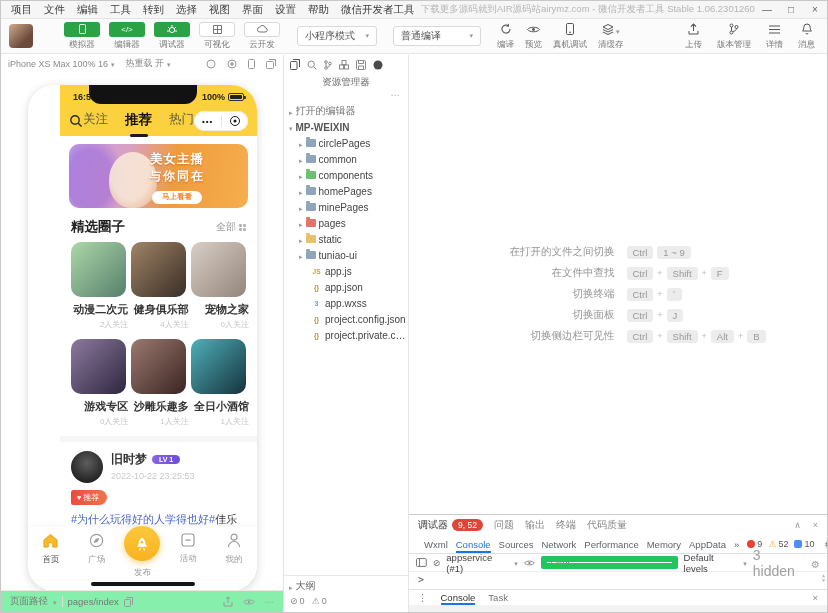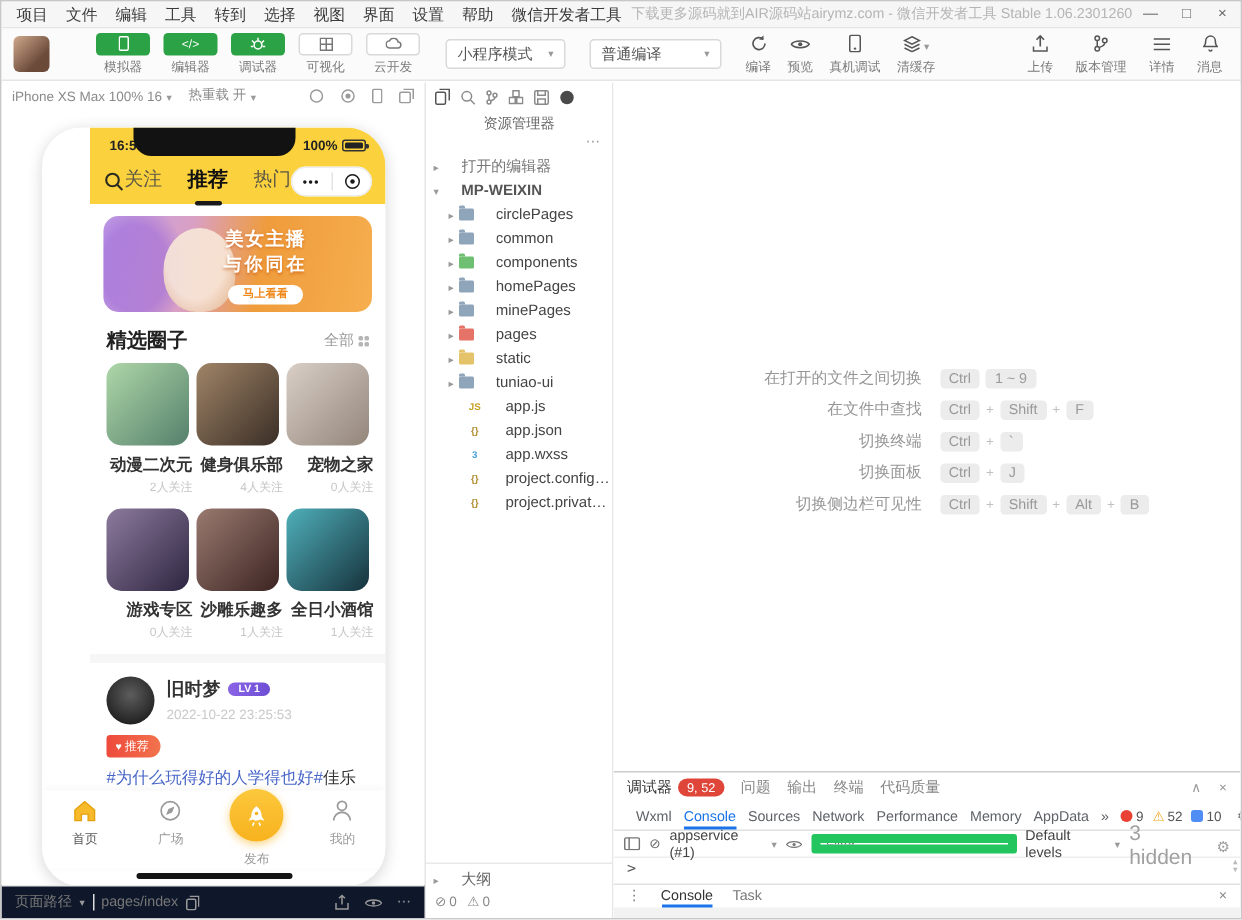--- a/index.html
+++ b/index.html
@@ -33,21 +33,21 @@
   .g-dots-h::before { content:'⋯'; }
   .g-dots-v::before { content:'⋮'; }
 
   
   .main { position:absolute; top:54px; left:0; right:0; bottom:0; display:flex; background:#fff; }
 
   
   .sim-pane { width:283px; border-right:1px solid #e5e5e5; position:relative; flex:none; }
   .sim-header { height:17px; display:flex; align-items:center; font-size:9px; color:#8a8a8a; padding:0 7px; gap:3px; }
   .sim-icons { margin-left:auto; display:flex; gap:11px; color:#9a9a9a; align-items:center; }
-  .sim-footer { position:absolute; left:0; right:0; bottom:0; height:22px; background:#0f172a; border-top:1px solid #e9e9e9; display:flex; align-items:center; padding:4px 9px; font-size:9.5px; color:#777; gap:5px; }
+  .sim-footer { position:absolute; left:0; right:0; bottom:0; height:22px; background:#86efac; border-top:1px solid #e9e9e9; display:flex; align-items:center; padding:4px 9px; font-size:9.5px; color:#777; gap:5px; }
   .vdiv { width:1px; height:11px; background:#ddd; }
   .sim-footer .right { margin-left:auto; display:flex; gap:10px; align-items:center; color:#999; }
 
   
   .phone { position:absolute; left:27px; top:30px; width:229px; height:506px; background:#fff; border-radius:26px; box-shadow:0 2px 10px rgba(0,0,0,.16); overflow:hidden;padding-left:32px; }
   .ph-header { background:#fbd23d; position:relative; }
   .notch { position:absolute; top:0; left:50%; transform:translateX(-50%); width:108px; height:19px; background:#121212; border-radius:0 0 12px 12px; z-index:2; }
   .ph-status { height:21px; display:flex; align-items:center; justify-content:space-between; padding:3px 13px 0; font-size:9px; font-weight:bold; color:#222; }
   .batt-wrap { display:flex; align-items:center; gap:3px; }
   .battery { width:16px; height:8px; border:1px solid #333; border-radius:2px; position:relative; }
@@ -110,21 +110,21 @@
   .exp-title-row { display:flex; align-items:center; padding:3px 8px 3px; font-size:9.5px; color:#666;flex-direction:column; }
   .exp-title-row .g-dots-h { margin-left:auto; color:#999; }
   .tree-row { display:flex; align-items:center; gap:3px; height:16px; padding-left:5px; white-space:nowrap; overflow:hidden; }
   .tree-row.lv1 { padding-left:15px; }
   .tree-row.lv2 { padding-left:27px; }
   .arrow-r::before { content:'▸'; color:#9a9a9a; font-size:7px; }
   .arrow-d::before { content:'▾'; color:#9a9a9a; font-size:7px; }
   .folder-ico { width:10px; height:8px; border-radius:1px; position:relative; flex:none; }
   .folder-ico::before { content:''; position:absolute; top:-2px; left:0; width:4px; height:2px; background:inherit; border-radius:1px 1px 0 0; }
   .file-ico { width:11px; text-align:center; font-size:6.5px; font-weight:bold; flex:none; }
-  .tree-label { overflow:hidden; text-overflow:ellipsis;margin-left:12px; }
+  .tree-label { overflow:hidden; text-overflow:ellipsis; }
   .exp-bottom { position:absolute; left:0; right:0; bottom:0; border-top:1px solid #e9e9e9; padding:2px 0 4px; }
   .problems-row { display:flex; align-items:center; gap:2px; padding-left:6px; height:14px; font-size:9px; color:#888; }
   .g-noentry::before { content:'⊘'; font-size:9px; }
   .g-warn::before { content:'⚠'; font-size:9px; }
 
   
   .editor { flex:1; position:relative; background:#fff; overflow:hidden; }
   .shortcuts { position:absolute; top:183px; left:0; right:0; }
   .sc-row { display:flex; align-items:center; justify-content:center; margin:7px 0; }
   .sc-label { width:200px; text-align:right; margin-right:12px; font-size:10.5px; color:#969696; }
@@ -472,20 +472,27 @@
             <span class="publish-circle">
               <svg width="16" height="16" viewBox="0 0 16 16">
                   <path d="M8 1.5c2.2 1.5 3.5 4 3.5 6.8l1.8 2.8-2.8-.7a4.8 4.8 0 0 1-5 0l-2.8.7 1.8-2.8C4.5 5.5 5.8 3 8 1.5z" fill="#fff"></path>
                   <circle cx="8" cy="6.3" r="1.2" fill="#f8b21e"></circle>
                   <path d="M6.3 12.3 5.5 14.5M9.7 12.3l.8 2.2" stroke="#fff" stroke-width="1.1"></path>
                 </svg>
             </span>
             <span>发布</span>
           </div>
           <div class="tabbar-item">
+            <svg width="14" height="14" viewBox="0 0 14 14">
+                <rect x="1" y="1" width="12" height="12" rx="2.5" fill="none" stroke="#9a9a9a" stroke-width="1.2"></rect>
+                <path d="M4.5 7.2h5" stroke="#9a9a9a" stroke-width="1.2"></path>
+              </svg>
+            <span>活动</span>
+          </div>
+          <div class="tabbar-item">
             <svg width="14" height="15" viewBox="0 0 14 15">
                 <circle cx="7" cy="4.2" r="3" fill="none" stroke="#9a9a9a" stroke-width="1.2"></circle>
                 <path d="M1.5 14a5.5 5.5 0 0 1 11 0" fill="none" stroke="#9a9a9a" stroke-width="1.2"></path>
               </svg>
             <span>我的</span>
           </div>
         </div>
         <div class="home-indicator"></div>
       </div>
 

